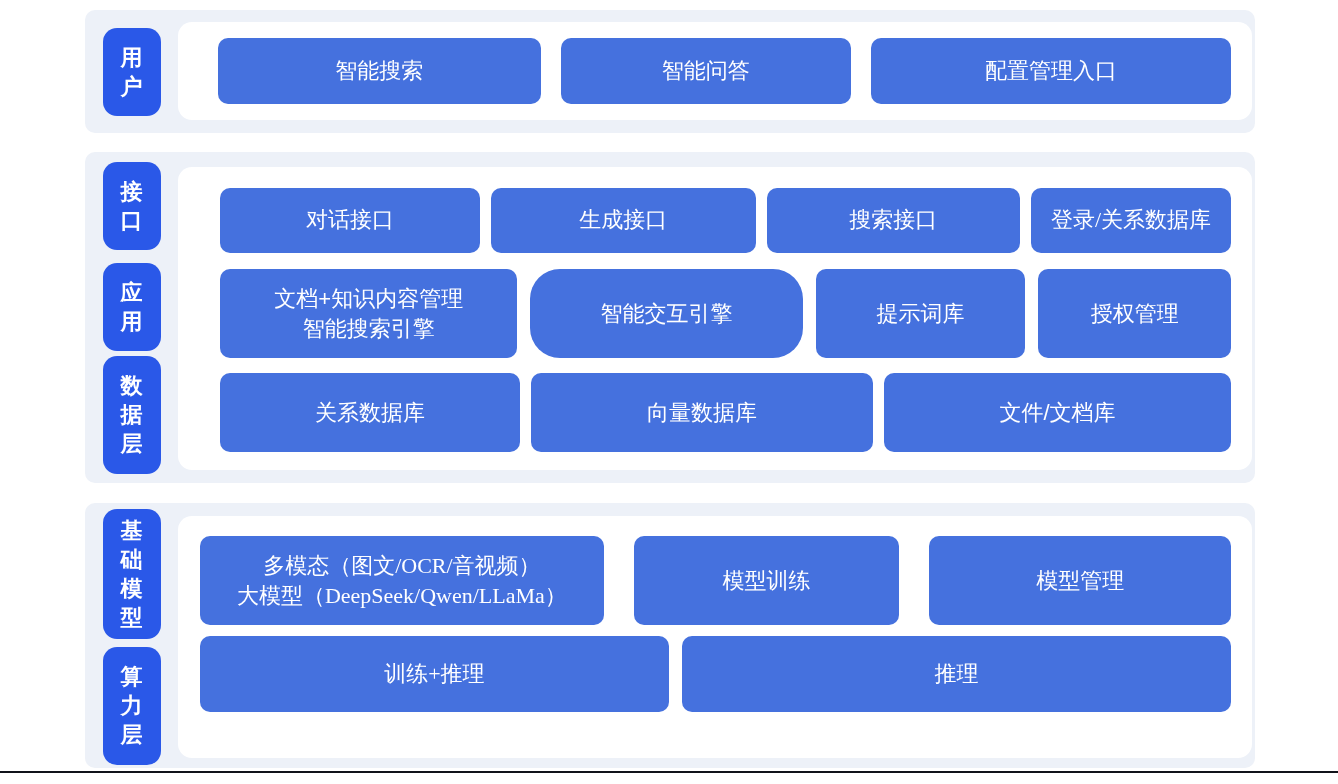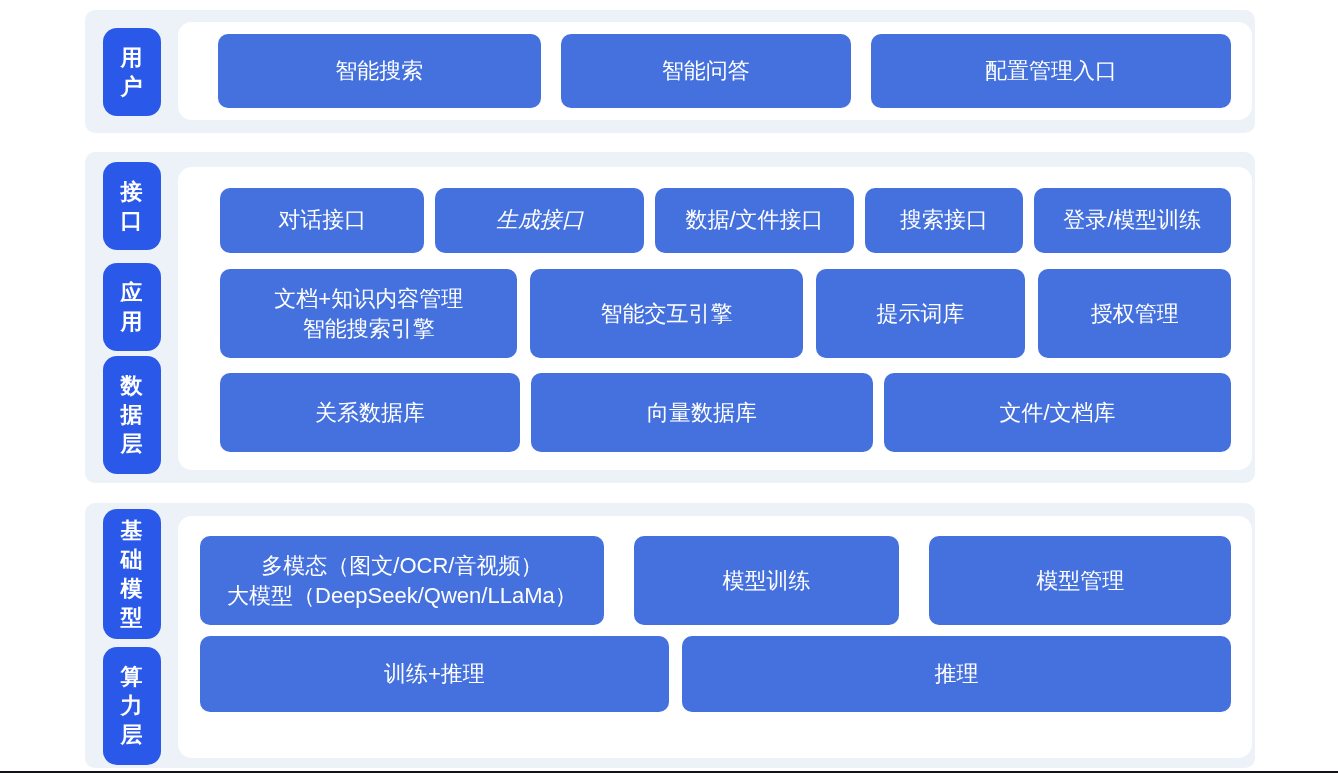--- a/index.html
+++ b/index.html
@@ -47,50 +47,50 @@
   .g3 .rail .pill:nth-child(1){margin-top:6px;}
   .g3 .rail .pill:nth-child(2){margin-top:8px;}
 
   
   .panel{
     flex:1;background:var(--panel);border-radius:14px;margin-right:3px;
     display:flex;flex-direction:column;
   }
   .g1 .panel{margin-top:12px;margin-bottom:13px;padding:0 21px 0 40px;justify-content:center;}
   .g2 .panel{margin-top:15px;margin-bottom:13px;padding:21px 21px 18px 42px;}
-  .g3 .panel{margin-top:13px;margin-bottom:10px;padding:20px 21px 18px 22px;}
+  .g3 .panel{margin-top:13px;margin-bottom:10px;padding:20px 21px 18px 22px;font-family:Liberation Serif, serif;}
 
   
   .row{display:flex;flex-direction:row;}
-  .g1 .r1{height:74px;gap:20px;}
+  .g1 .r1{height:66px;gap:20px;}
   .g2 .r1{height:66px;gap:11px;margin-bottom:16px;}
   .g2 .r2{height:91px;gap:13px;margin-bottom:15px;}
   .g2 .r3{height:80px;gap:11px;}
   .g3 .r1{height:89px;gap:30px;margin-bottom:11px;}
   .g3 .r2{height:76px;gap:13px;}
 
   
   .btn{
     flex:1 1 0;background:var(--btn);border-radius:10px;color:var(--txt);
     display:flex;flex-direction:column;align-items:center;justify-content:center;
     font-size:22px;text-align:center;line-height:30px;
   }
   
   .g1 .r1 .btn:nth-child(1){flex-grow:327;}
   .g1 .r1 .btn:nth-child(2){flex-grow:294;}
   .g1 .r1 .btn:nth-child(3){flex-grow:365;}
 
   .g2 .r1 .btn:nth-child(1){flex-grow:204;}
-  .g2 .r1 .btn:nth-child(2){flex-grow:208;font-style:italic;}
+  .g2 .r1 .btn:nth-child(2){flex-grow:208;}
   .g2 .r1 .btn:nth-child(3){flex-grow:199;}
   .g2 .r1 .btn:nth-child(4){flex-grow:157;font-family:Liberation Serif, serif;}
   .g2 .r1 .btn:nth-child(5){flex-grow:197;}
 
   .g2 .r2 .btn:nth-child(1){flex-grow:295;}
-  .g2 .r2 .btn:nth-child(2){flex-grow:270;}
+  .g2 .r2 .btn:nth-child(2){flex-grow:270;border-radius:30px;}
   .g2 .r2 .btn:nth-child(3){flex-grow:208;}
   .g2 .r2 .btn:nth-child(4){flex-grow:191;}
 
   .g2 .r3 .btn:nth-child(1){flex-grow:300;}
   .g2 .r3 .btn:nth-child(2){flex-grow:342;}
   .g2 .r3 .btn:nth-child(3){flex-grow:347;}
 
   .g3 .r1 .btn:nth-child(1){flex-grow:395;}
   .g3 .r1 .btn:nth-child(2){flex-grow:260;}
   .g3 .r1 .btn:nth-child(3){flex-grow:295;}
@@ -148,27 +148,24 @@
       </div>
       <div class="panel">
         <div class="row r1">
           <div class="btn">
             <span>对话接口</span>
           </div>
           <div class="btn">
             <span>生成接口</span>
           </div>
           <div class="btn">
-            <span>数据/文件接口</span>
-          </div>
-          <div class="btn">
             <span>搜索接口</span>
           </div>
           <div class="btn">
-            <span>登录/模型训练</span>
+            <span>登录/关系数据库</span>
           </div>
         </div>
         <div class="row r2">
           <div class="btn">
             <span>文档+知识内容管理</span>
             <span>智能搜索引擎</span>
           </div>
           <div class="btn">
             <span>智能交互引擎</span>
           </div>

